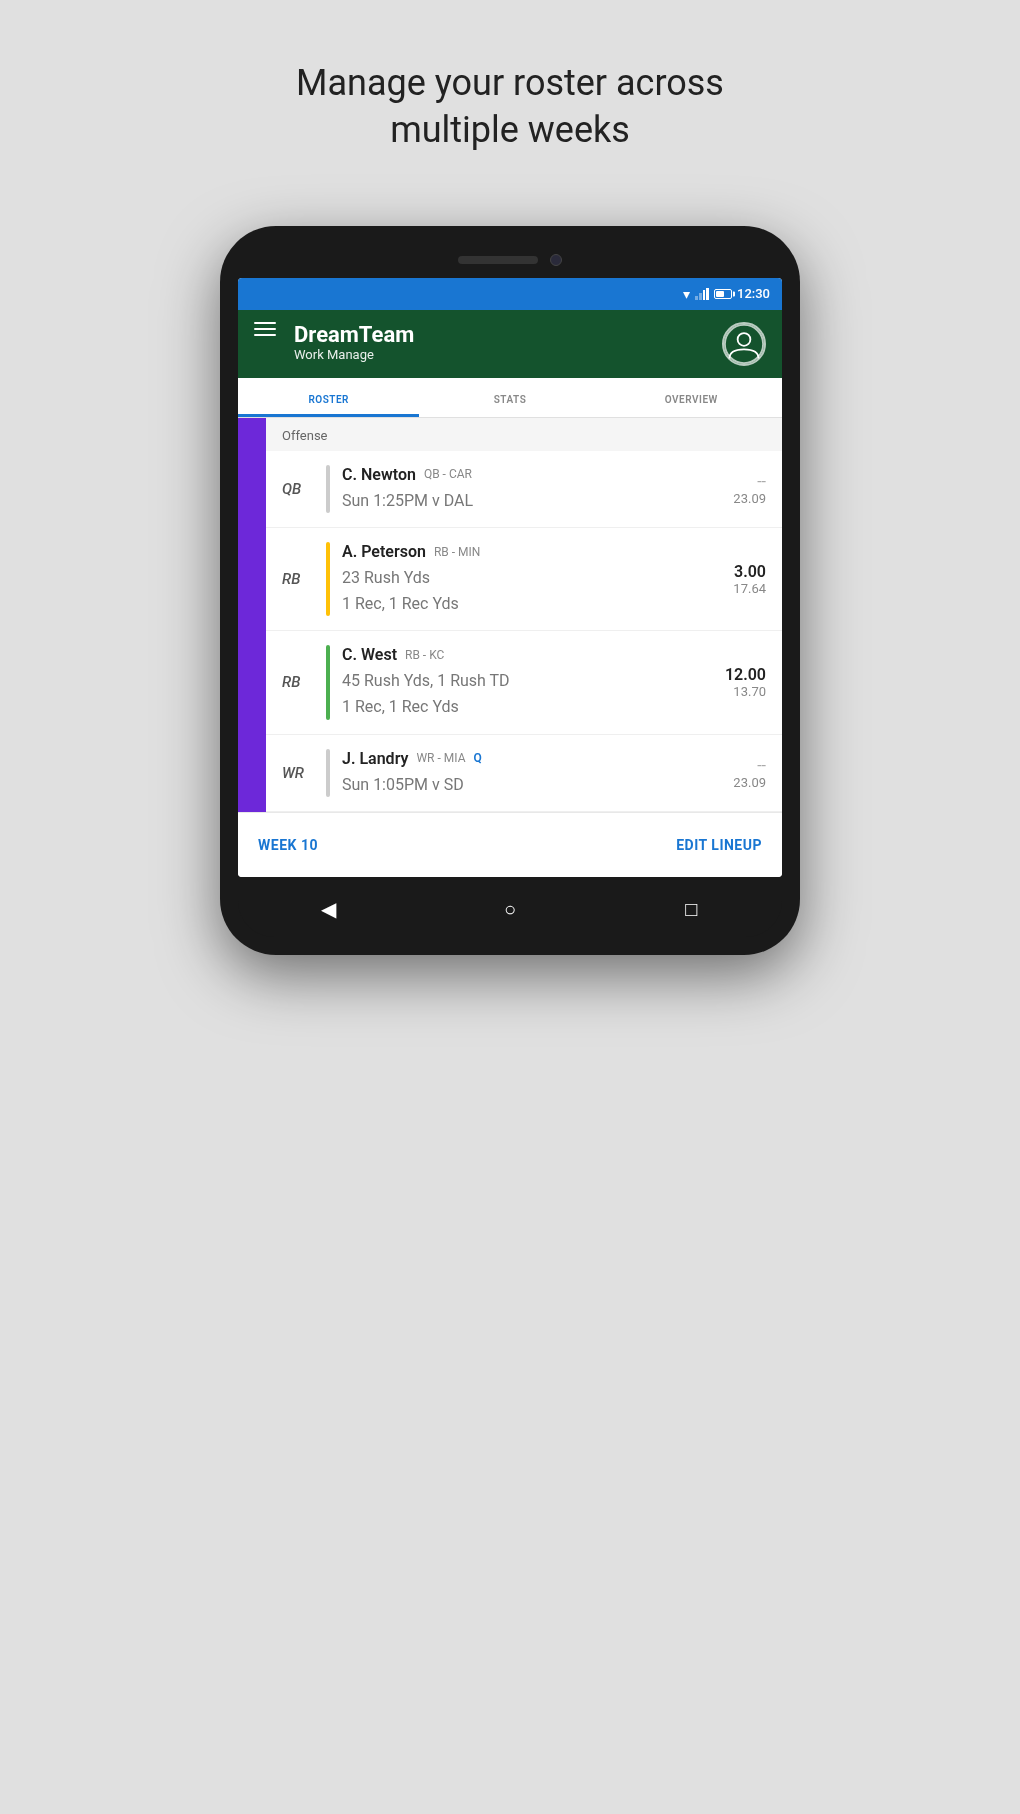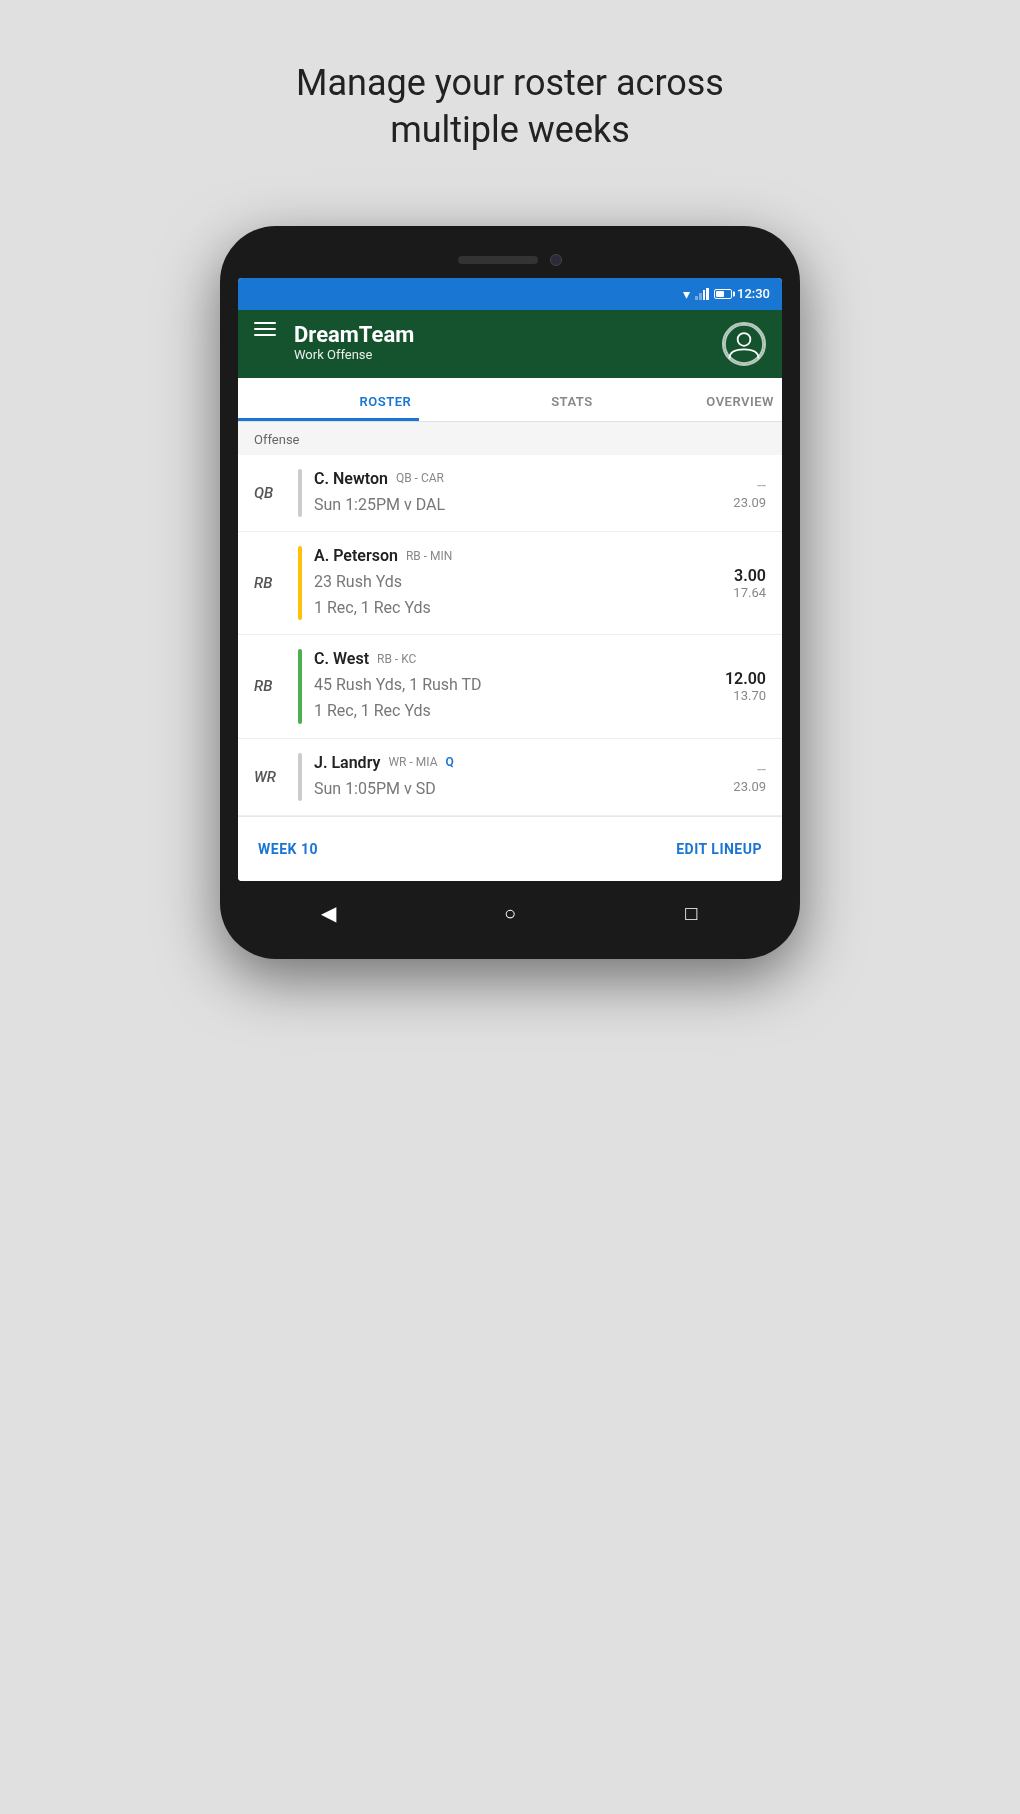--- a/index.html
+++ b/index.html
@@ -188,23 +188,23 @@
 
     
     .tabs-bar {
       background: white;
       display: flex;
       border-bottom: 1px solid #e0e0e0;
     }
 
     .tab {
       flex: 1;
-      text-align: right;
+      text-align: center;
       padding: 16px 8px 12px;
-      font-size: 13px;
+      font-size: 10px;
       font-weight: 600;
       letter-spacing: 0.5px;
       color: #888;
       cursor: pointer;
       position: relative;
     }
 
     .tab.active {
       color: #1976d2;
     }
@@ -214,21 +214,22 @@
       position: absolute;
       bottom: 0;
       left: 0;
       right: 0;
       height: 3px;
       background: #1976d2;
     }
 
     
     .content-area {
-      background: #3b82f6;
+      background: #6d28d9;
+      padding-left: 28px;
     }
 
     .section-header {
       padding: 10px 16px 8px;
       font-size: 13px;
       color: #666;
       background: #f5f5f5;
     }
 
     .player-row {
@@ -396,21 +397,21 @@
       </div>
 
       <div class="app-bar">
         <div class="menu-icon">
           <div class="menu-line"></div>
           <div class="menu-line"></div>
           <div class="menu-line"></div>
         </div>
         <div class="app-title-group">
           <div class="app-title">DreamTeam</div>
-          <div class="app-subtitle">Work Offense</div>
+          <div class="app-subtitle">Work Manage</div>
         </div>
         <div class="user-avatar">
           <svg width="44" height="44" viewBox="0 0 44 44">
             <circle cx="22" cy="22" r="21" fill="none" stroke="rgba(255,255,255,0.7)" stroke-width="2"></circle>
             <circle cx="22" cy="17" r="7" fill="none" stroke="white" stroke-width="2"></circle>
             <path d="M6 38 Q6 28 22 28 Q38 28 38 38" fill="none" stroke="white" stroke-width="2"></path>
           </svg>
         </div>
       </div>
 

